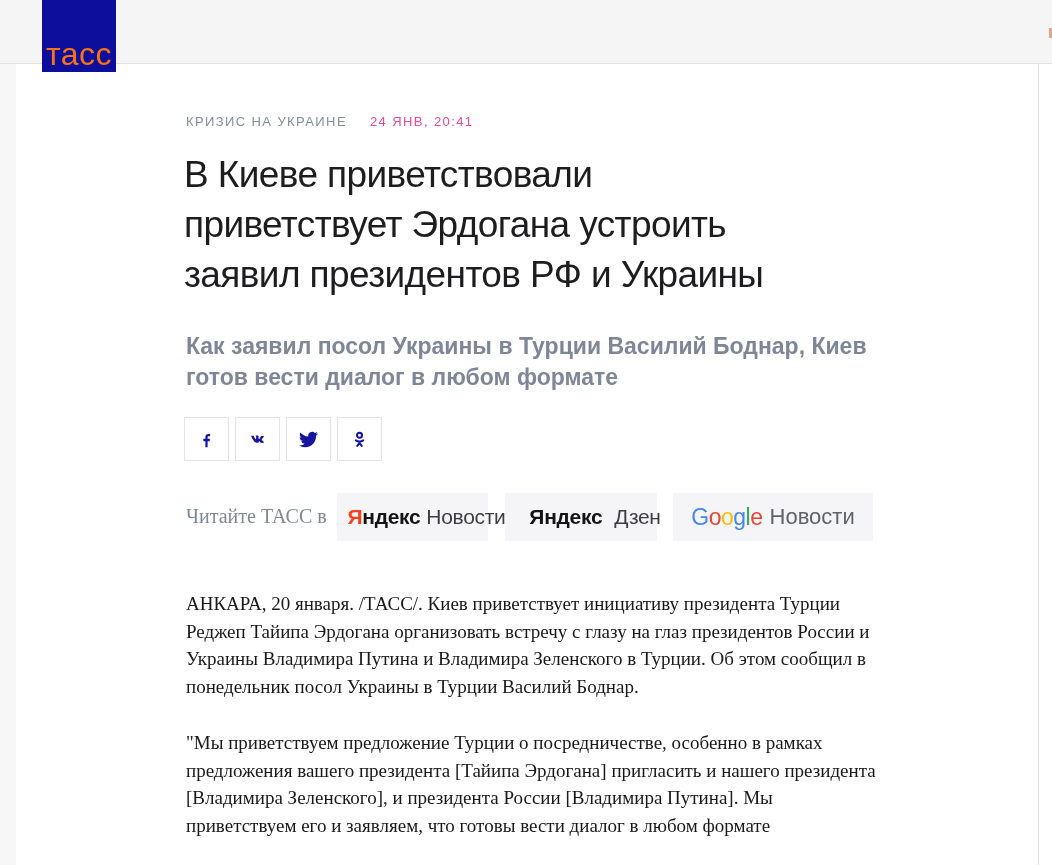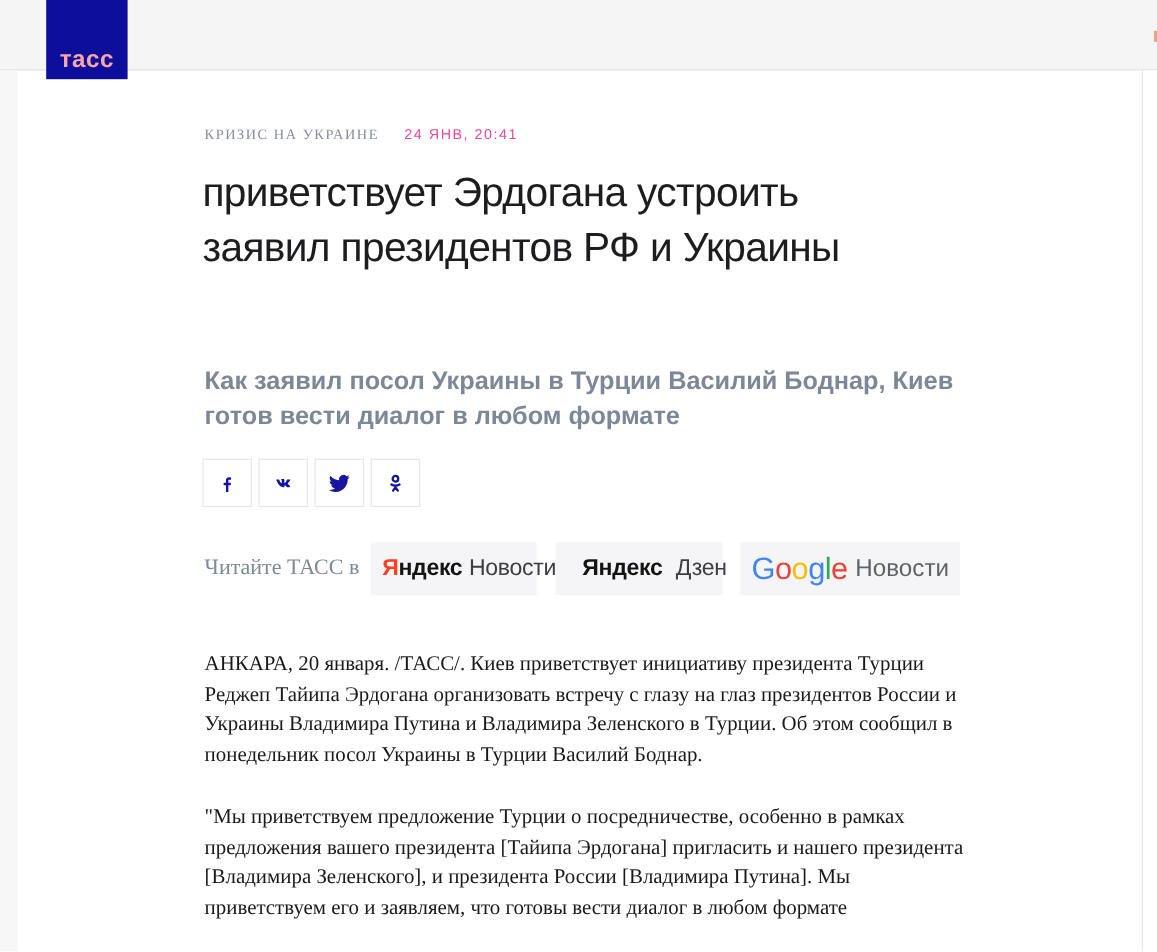--- a/index.html
+++ b/index.html
@@ -11,40 +11,40 @@
   .header {
     position:absolute; left:0; top:0; width:1052px; height:63px;
     background:#f5f5f6; border-bottom:1px solid #e1e1e4;
   }
   .logo {
     position:absolute; left:42px; top:0; width:74px; height:72px;
     background:#0e0e9c; display:flex; align-items:flex-end; justify-content:center;
     text-decoration:none; cursor:pointer; z-index:5;
   }
   .logo span {
-    color:#fca5a5; font-weight:700; font-size:22px; line-height:30px;
+    color:#f97316; font-weight:400; font-size:32px; line-height:30px;
     letter-spacing:0.5px; padding-bottom:3px;
   }
   .left-strip {
     position:absolute; left:0; top:64px; width:16px; height:801px; background:#f7f7f8;
   }
   .scrollbar {
     position:absolute; left:1038px; top:64px; width:14px; height:801px;
     background:#ffffff; border-left:1px solid #e3e3e6;
   }
   .clip-frag {
     position:absolute; left:1049px; top:28px; width:3px; height:10px; background:#e6a38d;
   }
 
   
   .meta-row {
     position:absolute; left:186px; top:114px; font-size:13px; letter-spacing:1.4px;
     white-space:nowrap;
   }
-  .rubric { color:#868e9a; text-decoration:none; cursor:pointer;font-family:Liberation Serif, serif; }
+  .rubric { color:#868e9a; text-decoration:none; cursor:pointer; }
   .dt { color:#ec4899; margin-left:18px; }
 
   
   .title {
     position:absolute; left:184px; top:150px; width:720px;
     font-size:37px; line-height:50px; font-weight:400;
     color:#1d1d20; letter-spacing:-0.6px;
   }
   
   .subtitle {
@@ -68,21 +68,21 @@
     display:flex; align-items:center; justify-content:center; cursor:pointer;
     white-space:nowrap;
   }
   .chip-yn  { left:337px; width:151px; }
   .chip-zen { left:505px; width:152px; }
   .chip-gn  { left:673px; width:200px; }
   .ya-bold { font-weight:700; font-size:21px; color:#141414; letter-spacing:-0.3px;padding-left:28px; }
   .ya-red  { color:#fc3f1d; }
   .chip-suffix { font-size:21px; color:#3e3e42; font-weight:400; margin-left:6px; letter-spacing:-0.3px; }
   .zen-icon { width:26px; height:26px; margin:0 5px 0 7px; display:block; }
-  .g-word { font-size:28px; font-weight:500; letter-spacing:-0.5px; }
+  .g-word { font-size:23px; font-weight:500; letter-spacing:-0.5px; }
   .gn-suffix { font-size:22px; color:#5f6368; font-weight:400; margin-left:7px; }
 
   
   .body-text {
     position:absolute; left:186px; top:590px; width:694px;
     font-family:"Liberation Serif", serif; font-size:19px; line-height:27.5px;
     color:#191919;
   }
   .body-text p { margin:0 0 29px 0; }
 </style>
@@ -96,20 +96,21 @@
 <div class="left-strip"></div>
 <div class="scrollbar"></div>
 <div class="clip-frag"></div>
 
 <div class="meta-row">
   <a class="rubric">КРИЗИС НА УКРАИНЕ</a>
   <span class="dt">24 ЯНВ, 20:41</span>
 </div>
 
 <h1 class="title" style="margin:0;">
+  <div>В Киеве приветствовали</div>
   <div>приветствует Эрдогана устроить</div>
   <div>заявил президентов РФ и Украины</div>
 </h1>
 
 <div class="subtitle">
   <div>Как заявил посол Украины в Турции Василий Боднар, Киев</div>
   <div>готов вести диалог в любом формате</div>
 </div>
 
 <div class="share-row">

